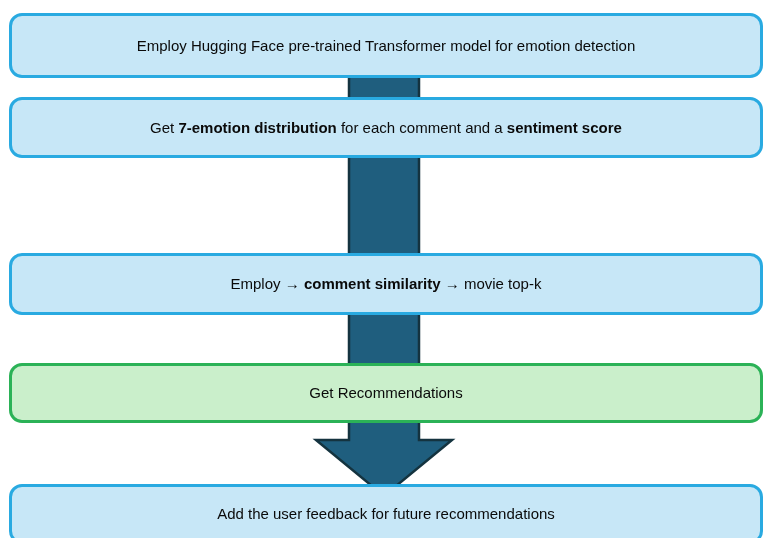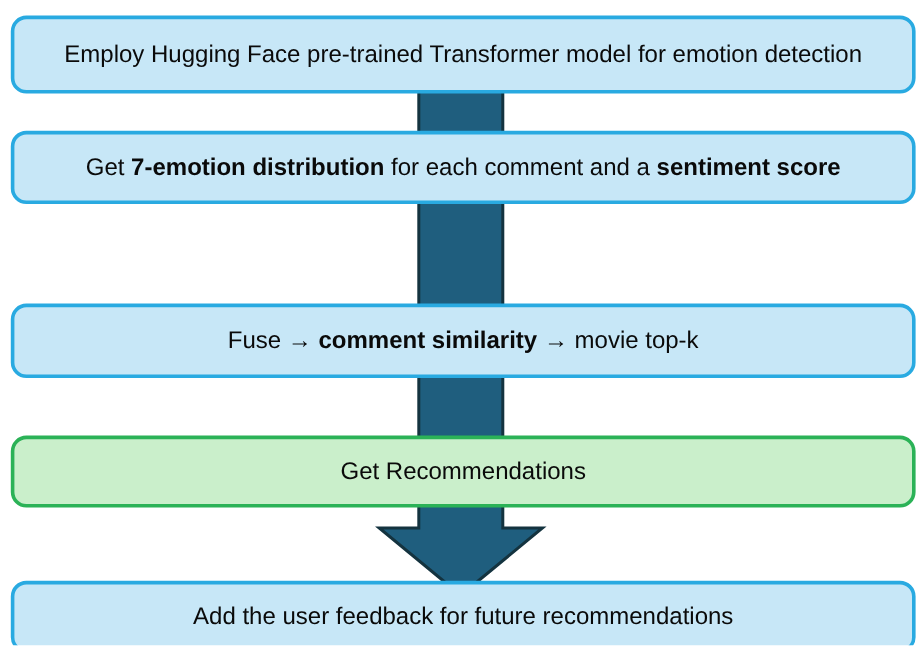--- a/index.html
+++ b/index.html
@@ -35,35 +35,35 @@
     width: 754px;
     box-sizing: border-box;
     border: 3px solid var(--box-border, #29aae1);
     background: var(--box-fill, #c7e7f7);
     border-radius: 13px;
     z-index: 2;
     display: flex;
     align-items: center;
     justify-content: center;
     text-align: center;
-    font-size: 20px;
+    font-size: 15px;
     line-height: 1.2;
     color: var(--text, #0a0a0a);
     white-space: nowrap;
   }
   .step.highlight {
     background: var(--highlight-fill, #caefcb);
     border-color: var(--highlight-border, #2bb257);
   }
   .step .seg-bold {
     font-weight: 700;
   }
   
   .step-1 { top: 13px;  height: 65px; }
-  .step-2 { top: 109px;  height: 61px; }
+  .step-2 { top: 97px;  height: 61px; }
   .step-3 { top: 177px; height: 58px; }
   .step-4 { top: 253px; height: 62px; }
   .step-5 { top: 363px; height: 60px; }
   .step-6 { top: 484px; height: 60px; }
 </style>
 </head>
 <body>
 
 <div class="stage">
 
@@ -74,21 +74,21 @@
   <div class="step step-1">
     <span><span>Employ Hugging Face pre-trained Transformer model for emotion detection</span></span>
   </div>
 
   <div class="step step-2">
     <span><span>Get </span><span class="seg-bold">7-emotion distribution</span><span> for each comment and a </span><span class="seg-bold">sentiment score</span></span>
   </div>
 
 
   <div class="step step-4">
-    <span><span>Fuse → </span><span class="seg-bold">comment similarity</span><span> → movie top-k</span></span>
+    <span><span>Employ → </span><span class="seg-bold">comment similarity</span><span> → movie top-k</span></span>
   </div>
 
   <div class="step step-5 highlight">
     <span><span>Get Recommendations</span></span>
   </div>
 
   <div class="step step-6">
     <span><span>Add the user feedback for future recommendations</span></span>
   </div>
 

